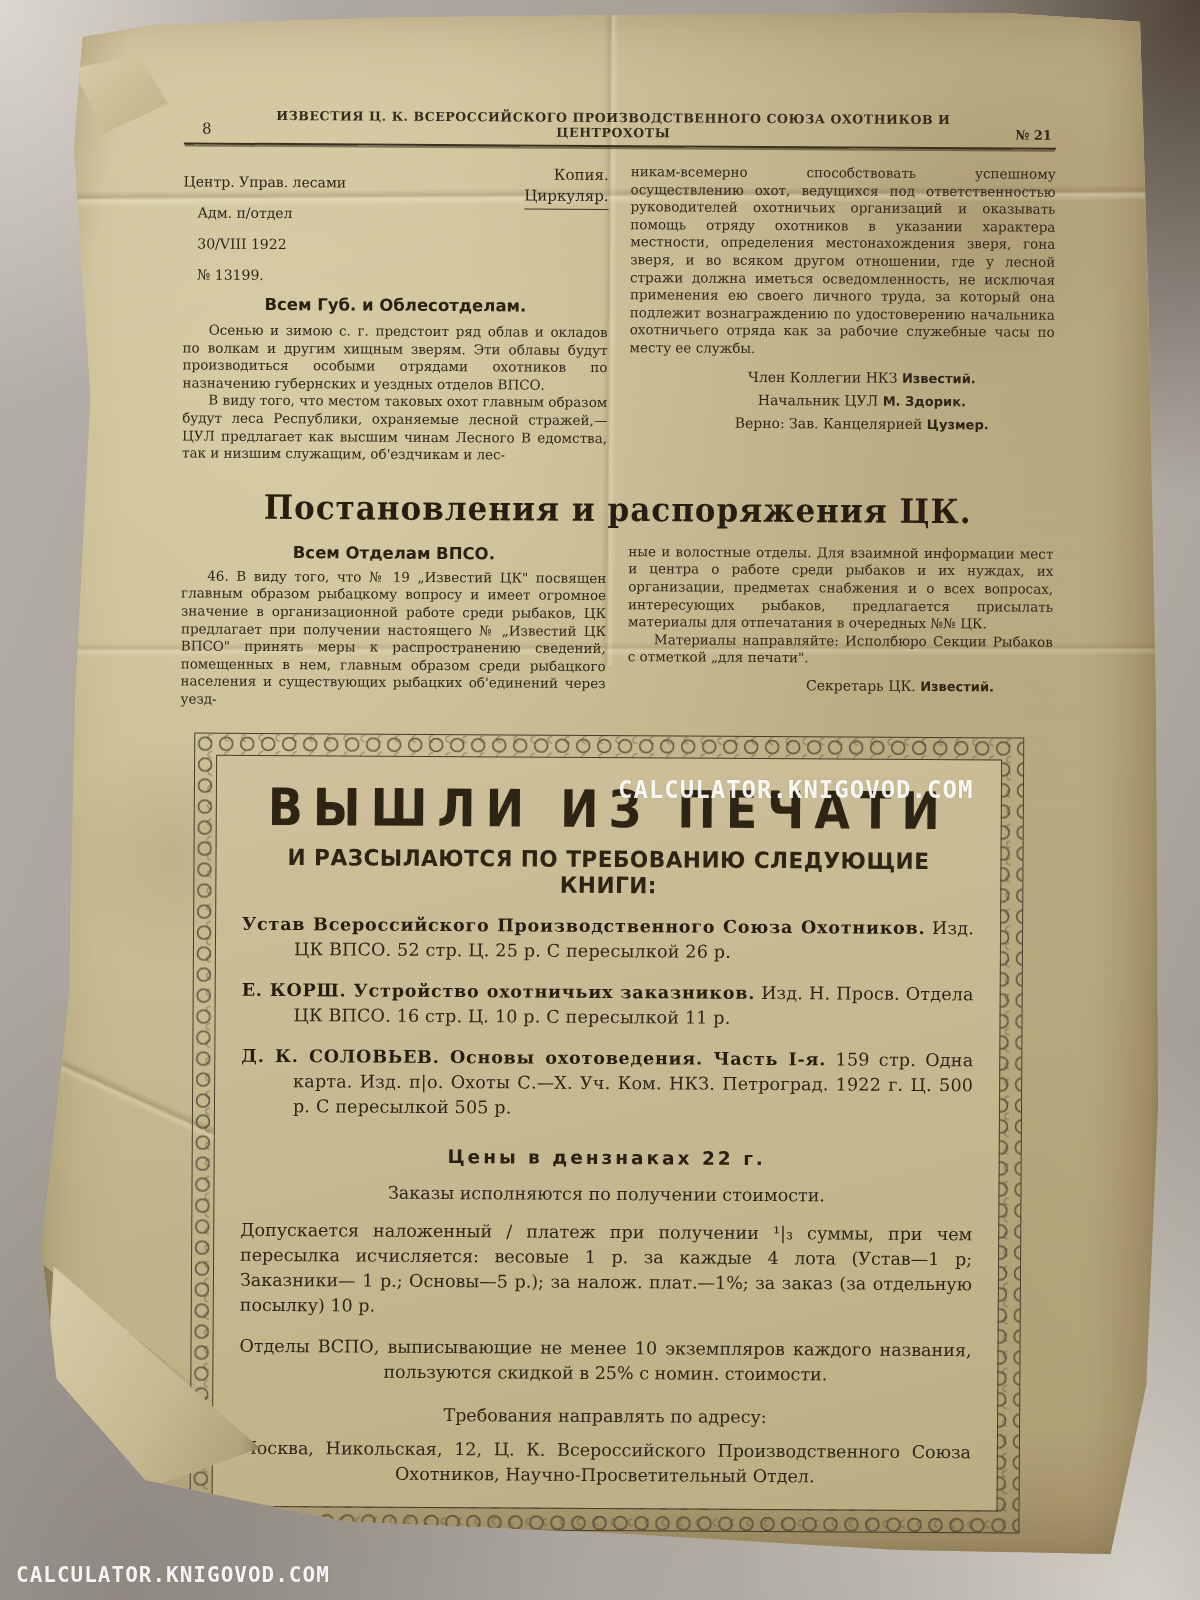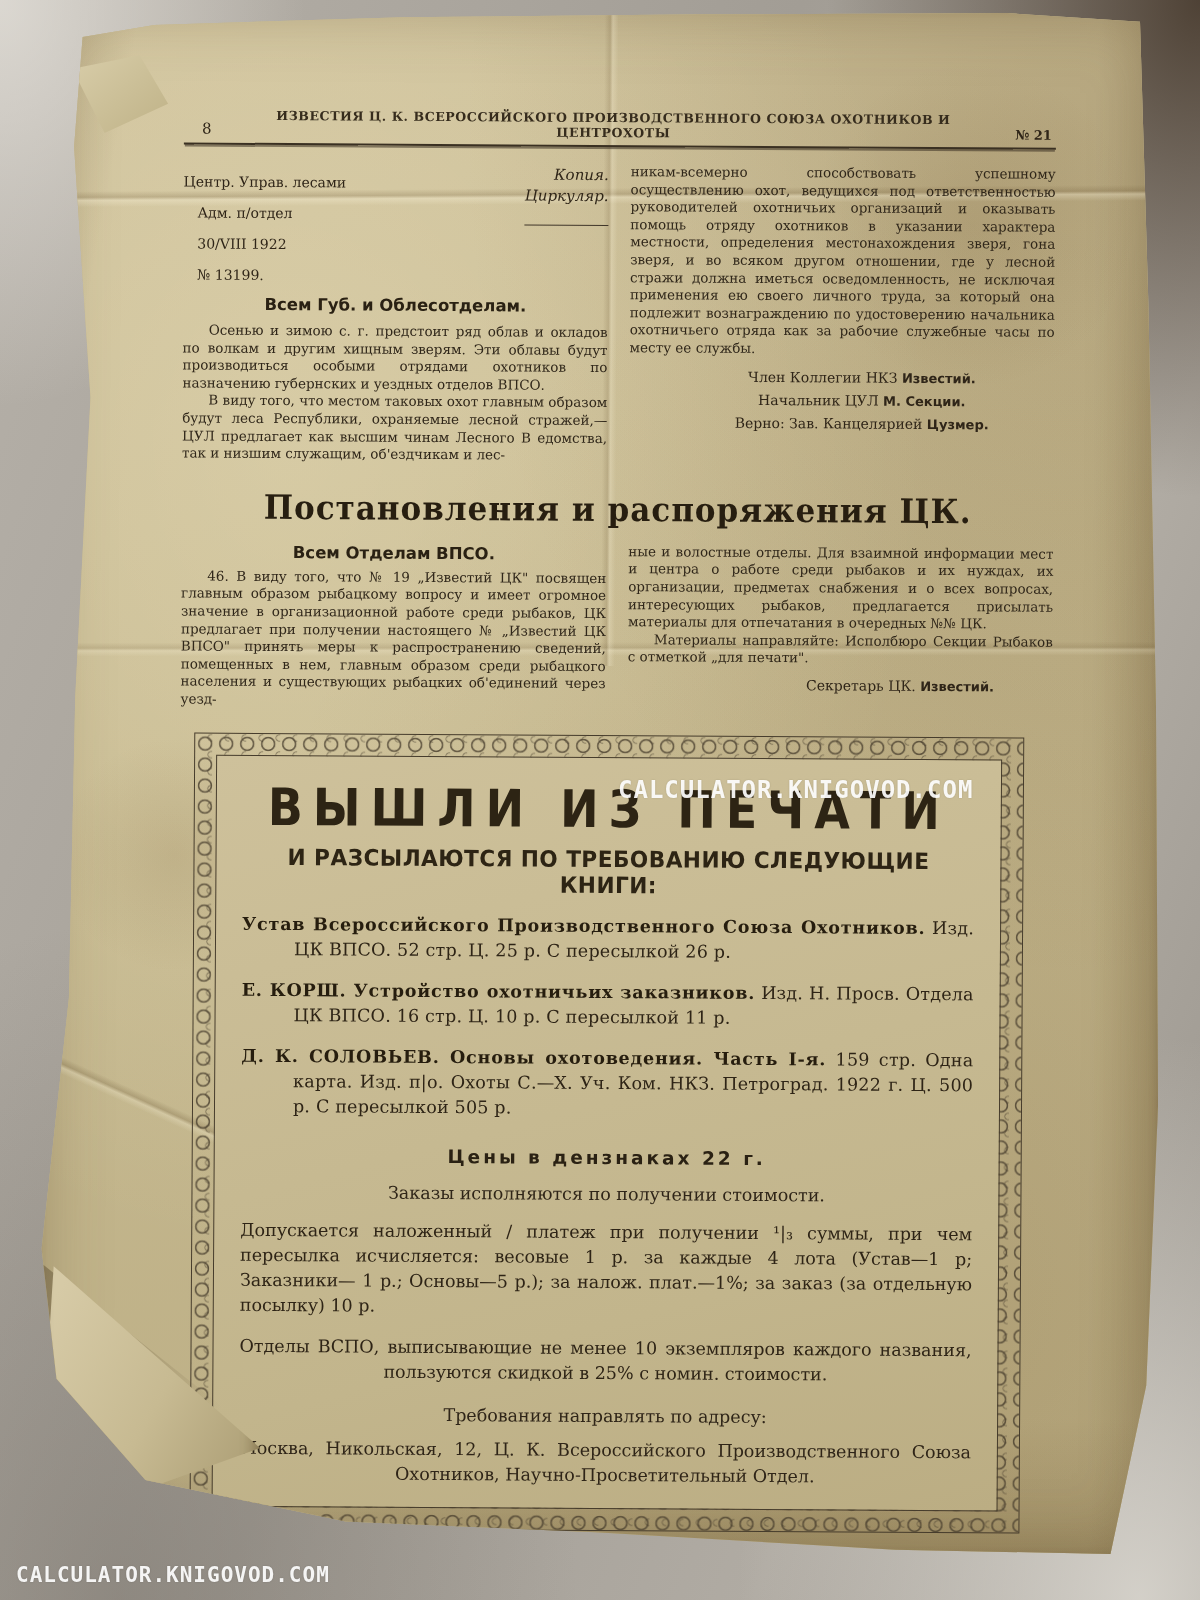--- a/index.html
+++ b/index.html
@@ -59,22 +59,22 @@
   .hdr .masthead{flex:1;text-align:center;font-weight:bold;font-size:12.5px;letter-spacing:.6px;color:#362c1d;}
   .hdr .issue{font-size:13px;font-weight:bold;}
   
   .cols{display:flex;gap:22px;margin-top:16px;}
   .col{width:425px;}
   .body-text{font-size:13.5px;line-height:17.6px;text-align:justify;color:#30271a;}
   .body-text .ind{text-indent:26px;display:block;}
   .sender-row{display:flex;justify-content:space-between;font-size:14px;line-height:19px;}
   .sender div{white-space:pre;margin-top:12px;}
   .sender .s2,.sender .s3,.sender .s4{padding-left:14px;}
-  .copyblk{text-align:right;font-style:italic;font-size:15px;line-height:21px;padding-top:2px;}
-  .copyblk .circ{border-bottom:1.5px solid #40362a;padding-bottom:18px;}
+  .copyblk{text-align:right;font-size:15px;line-height:21px;padding-top:2px;}
+  .copyblk .circ{border-bottom:1.5px solid #40362a;padding-bottom:2px;}
   .subhead{font-family:"DejaVu Sans",sans-serif;font-weight:bold;text-align:center;
     font-size:16.5px;margin:10px 0 8px;color:#2a2113;}
   .sigs{margin-top:8px;text-align:center;font-size:14px;line-height:22px;padding-left:40px;font-weight:500;}
   .sigs .nm{font-family:"DejaVu Sans",sans-serif;font-weight:bold;font-size:13px;}
   
   .bighead{font-family:"DejaVu Serif",serif;font-weight:bold;text-align:center;
     font-size:31px;letter-spacing:1px;margin:26px 0 6px;color:#271e10;transform:scaleY(1.08);}
   .sub2{margin-top:2px;margin-bottom:6px;}
   .sig-right{text-align:center;padding-left:120px;font-size:14px;margin-top:10px;}
   .sig-right b{font-family:"DejaVu Sans",sans-serif;font-size:13px;}
@@ -151,21 +151,21 @@
           <div class="subhead">Всем Губ. и Облесотделам.</div>
           <div class="body-text">
             <span class="ind">Осенью и зимою с. г. предстоит ряд облав и окладов по волкам и другим хищным зверям. Эти облавы будут производиться особыми отрядами охотников по назначению губернских и уездных отделов ВПСО.</span>
             <span class="ind">В виду того, что местом таковых охот главным образом будут леса Республики, охраняемые лесной стражей,—ЦУЛ предлагает как высшим чинам Лесного В едомства, так и низшим служащим, об'ездчикам и лес-</span>
           </div>
         </div>
         <div class="col">
           <div class="body-text">никам-всемерно способствовать успешному осуществлению охот, ведущихся под ответственностью руководителей охотничьих организаций и оказывать помощь отряду охотников в указании характера местности, определения местонахождения зверя, гона зверя, и во всяком другом отношении, где у лесной стражи должна иметься осведомленность, не исключая применения ею своего личного труда, за который она подлежит вознаграждению по удостоверению начальника охотничьего отряда как за рабочие служебные часы по месту ее службы.</div>
           <div class="sigs">
             <div><span>Член Коллегии НКЗ</span> <span class="nm">Известий.</span></div>
-            <div><span>Начальник ЦУЛ</span> <span class="nm">М. Секции.</span></div>
+            <div><span>Начальник ЦУЛ</span> <span class="nm">М. Здорик.</span></div>
             <div><span>Верно: Зав. Канцелярией</span> <span class="nm">Цузмер.</span></div>
           </div>
         </div>
       </div>
 
       <div class="bighead">Постановления и распоряжения ЦК.</div>
       <div class="cols">
         <div class="col">
           <div class="subhead sub2">Всем Отделам ВПСО.</div>
           <div class="body-text">

